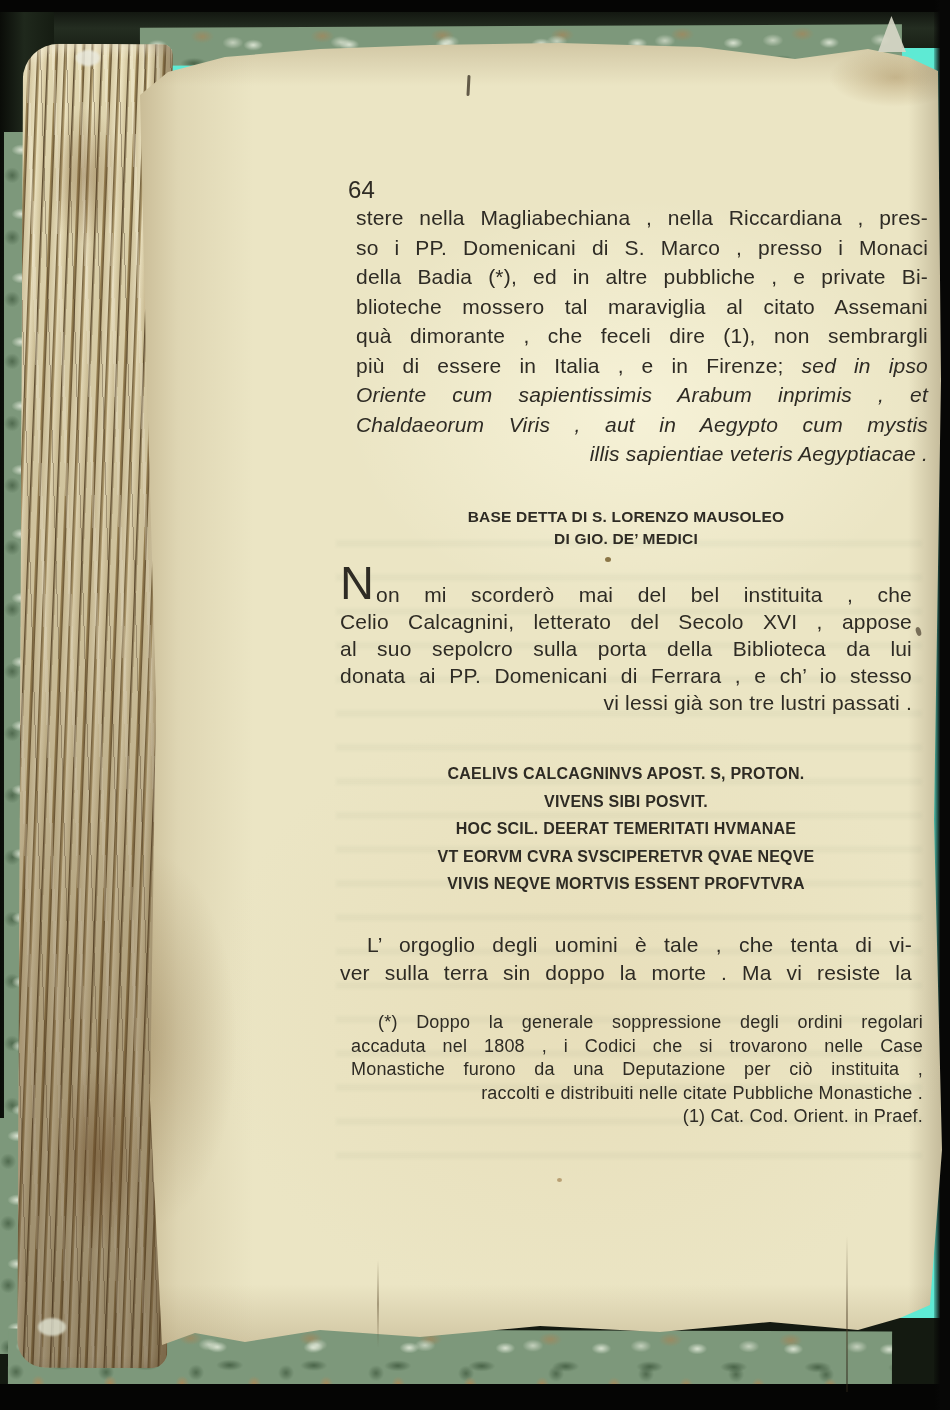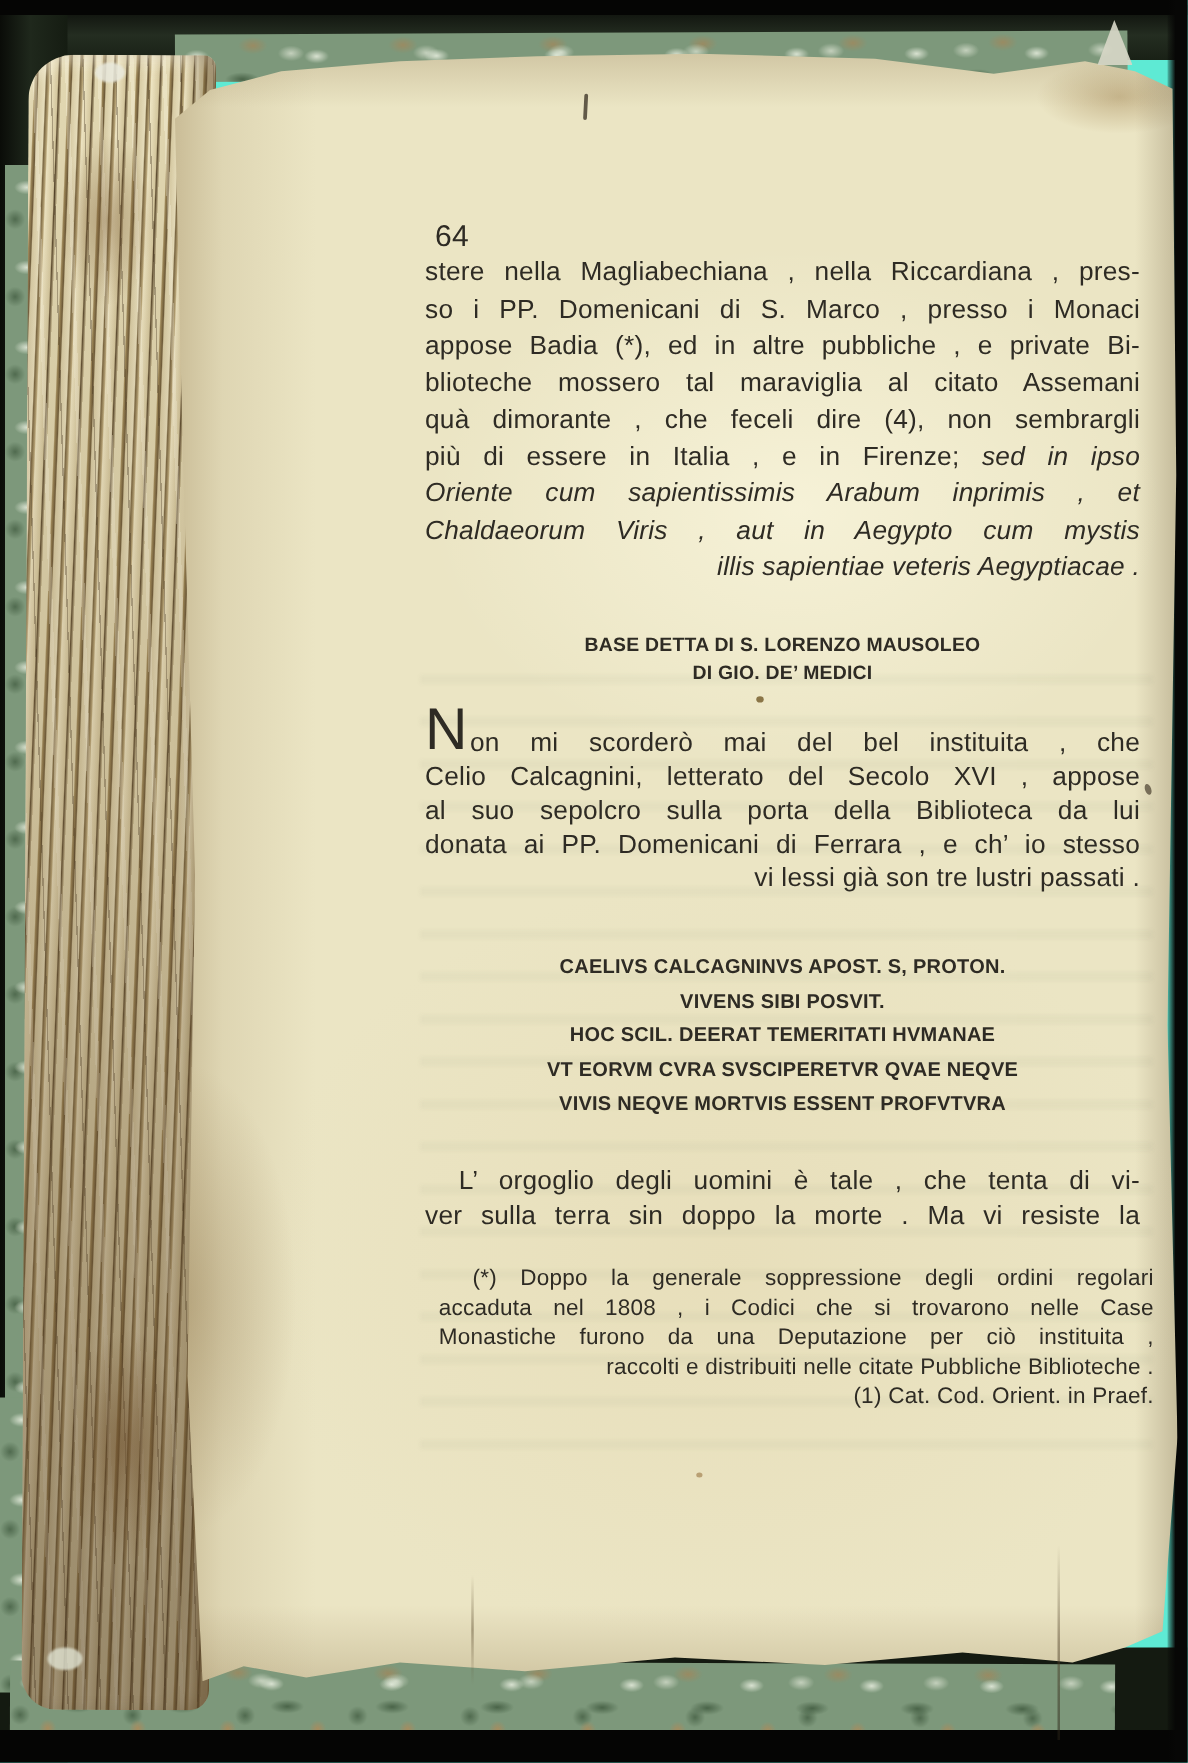--- a/index.html
+++ b/index.html
@@ -76,21 +76,21 @@
     background:linear-gradient(180deg,transparent,rgba(92,76,46,.45),transparent);}
   .crease2{left:846px;top:1236px;width:2px;height:156px;
     background:linear-gradient(180deg,transparent,rgba(80,64,40,.45),rgba(40,34,22,.5));}
   .showthrough{left:336px;top:520px;width:586px;height:660px;opacity:.55;filter:blur(1.6px);
     background:repeating-linear-gradient(180deg,transparent 0 20px,rgba(108,126,98,.10) 20px 27px,transparent 27px 34px);}
 
   
   .text-layer{left:0;top:0;width:950px;height:1410px;color:var(--ink,#2e2b24);}
   .text-layer .abs{letter-spacing:.2px;}
   .pageno{left:348px;top:176px;font-size:24px;}
-  .body-block{width:572px;font-size:21px;line-height:29.5px;}
+  .body-block{width:572px;font-size:21px;line-height:29.5px;margin-left:16px;}
   .para-cont{left:340px;top:203px;}
   .head-block{left:340px;top:506px;width:572px;font-size:15.5px;line-height:22px;
     font-weight:bold;letter-spacing:2.4px;text-align:center;}
   .para-sent{left:340px;top:581px;width:572px;font-size:21px;line-height:27px;}
   .inscription{left:340px;top:760px;width:572px;font-size:16px;line-height:27.5px;
     font-weight:bold;letter-spacing:2.2px;text-align:center;}
   .para-pride{left:340px;top:931px;width:572px;font-size:21px;line-height:28px;}
   .footnotes{left:340px;top:1011px;width:572px;font-size:18px;line-height:23.5px;margin-left:11px;}
   .line{text-align:justify;text-align-last:justify;}
   .line.end{text-align:right;text-align-last:auto;}
@@ -130,23 +130,23 @@
   <div class="abs crease1"></div>
   <div class="abs crease2"></div>
 
   <div class="abs text-layer">
 
     <div class="abs pageno">64</div>
 
     <div class="abs body-block para-cont">
       <div class="line">stere nella Magliabechiana , nella Riccardiana , pres-</div>
       <div class="line">so i PP. Domenicani di S. Marco , presso i Monaci</div>
-      <div class="line">appose Badia (*), ed in altre pubbliche , e private Bi-</div>
+      <div class="line">della Badia (*), ed in altre pubbliche , e private Bi-</div>
       <div class="line">blioteche mossero tal maraviglia al citato Assemani</div>
-      <div class="line">quà dimorante , che feceli dire (4), non sembrargli</div>
+      <div class="line">quà dimorante , che feceli dire (1), non sembrargli</div>
       <div class="line"><span>più di essere in Italia , e in Firenze; </span><span class="it">sed in ipso</span></div>
       <div class="line it">Oriente cum sapientissimis Arabum inprimis , et</div>
       <div class="line it">Chaldaeorum Viris , aut in Aegypto cum mystis</div>
       <div class="line it end">illis sapientiae veteris Aegyptiacae .</div>
     </div>
 
     <div class="abs head-block">
       <div>BASE DETTA DI S. LORENZO MAUSOLEO</div>
       <div>DI GIO. DE’ MEDICI</div>
     </div>
@@ -169,18 +169,18 @@
 
     <div class="abs para-pride">
       <div class="line ind">L’ orgoglio degli uomini è tale , che tenta di vi-</div>
       <div class="line">ver sulla terra sin doppo la morte . Ma vi resiste la</div>
     </div>
 
     <div class="abs footnotes">
       <div class="line ind">(*) Doppo la generale soppressione degli ordini regolari</div>
       <div class="line">accaduta nel 1808 , i Codici che si trovarono nelle Case</div>
       <div class="line">Monastiche furono da una Deputazione per ciò instituita ,</div>
-      <div class="line end">raccolti e distribuiti nelle citate Pubbliche Biblioteche .</div>
+      <div class="line end">raccolti e distribuiti nelle citate Pubbliche Monastiche .</div>
       <div class="line end ind">(1) Cat. Cod. Orient. in Praef.</div>
     </div>
 
   </div>
 </div>
 
 </body></html>

